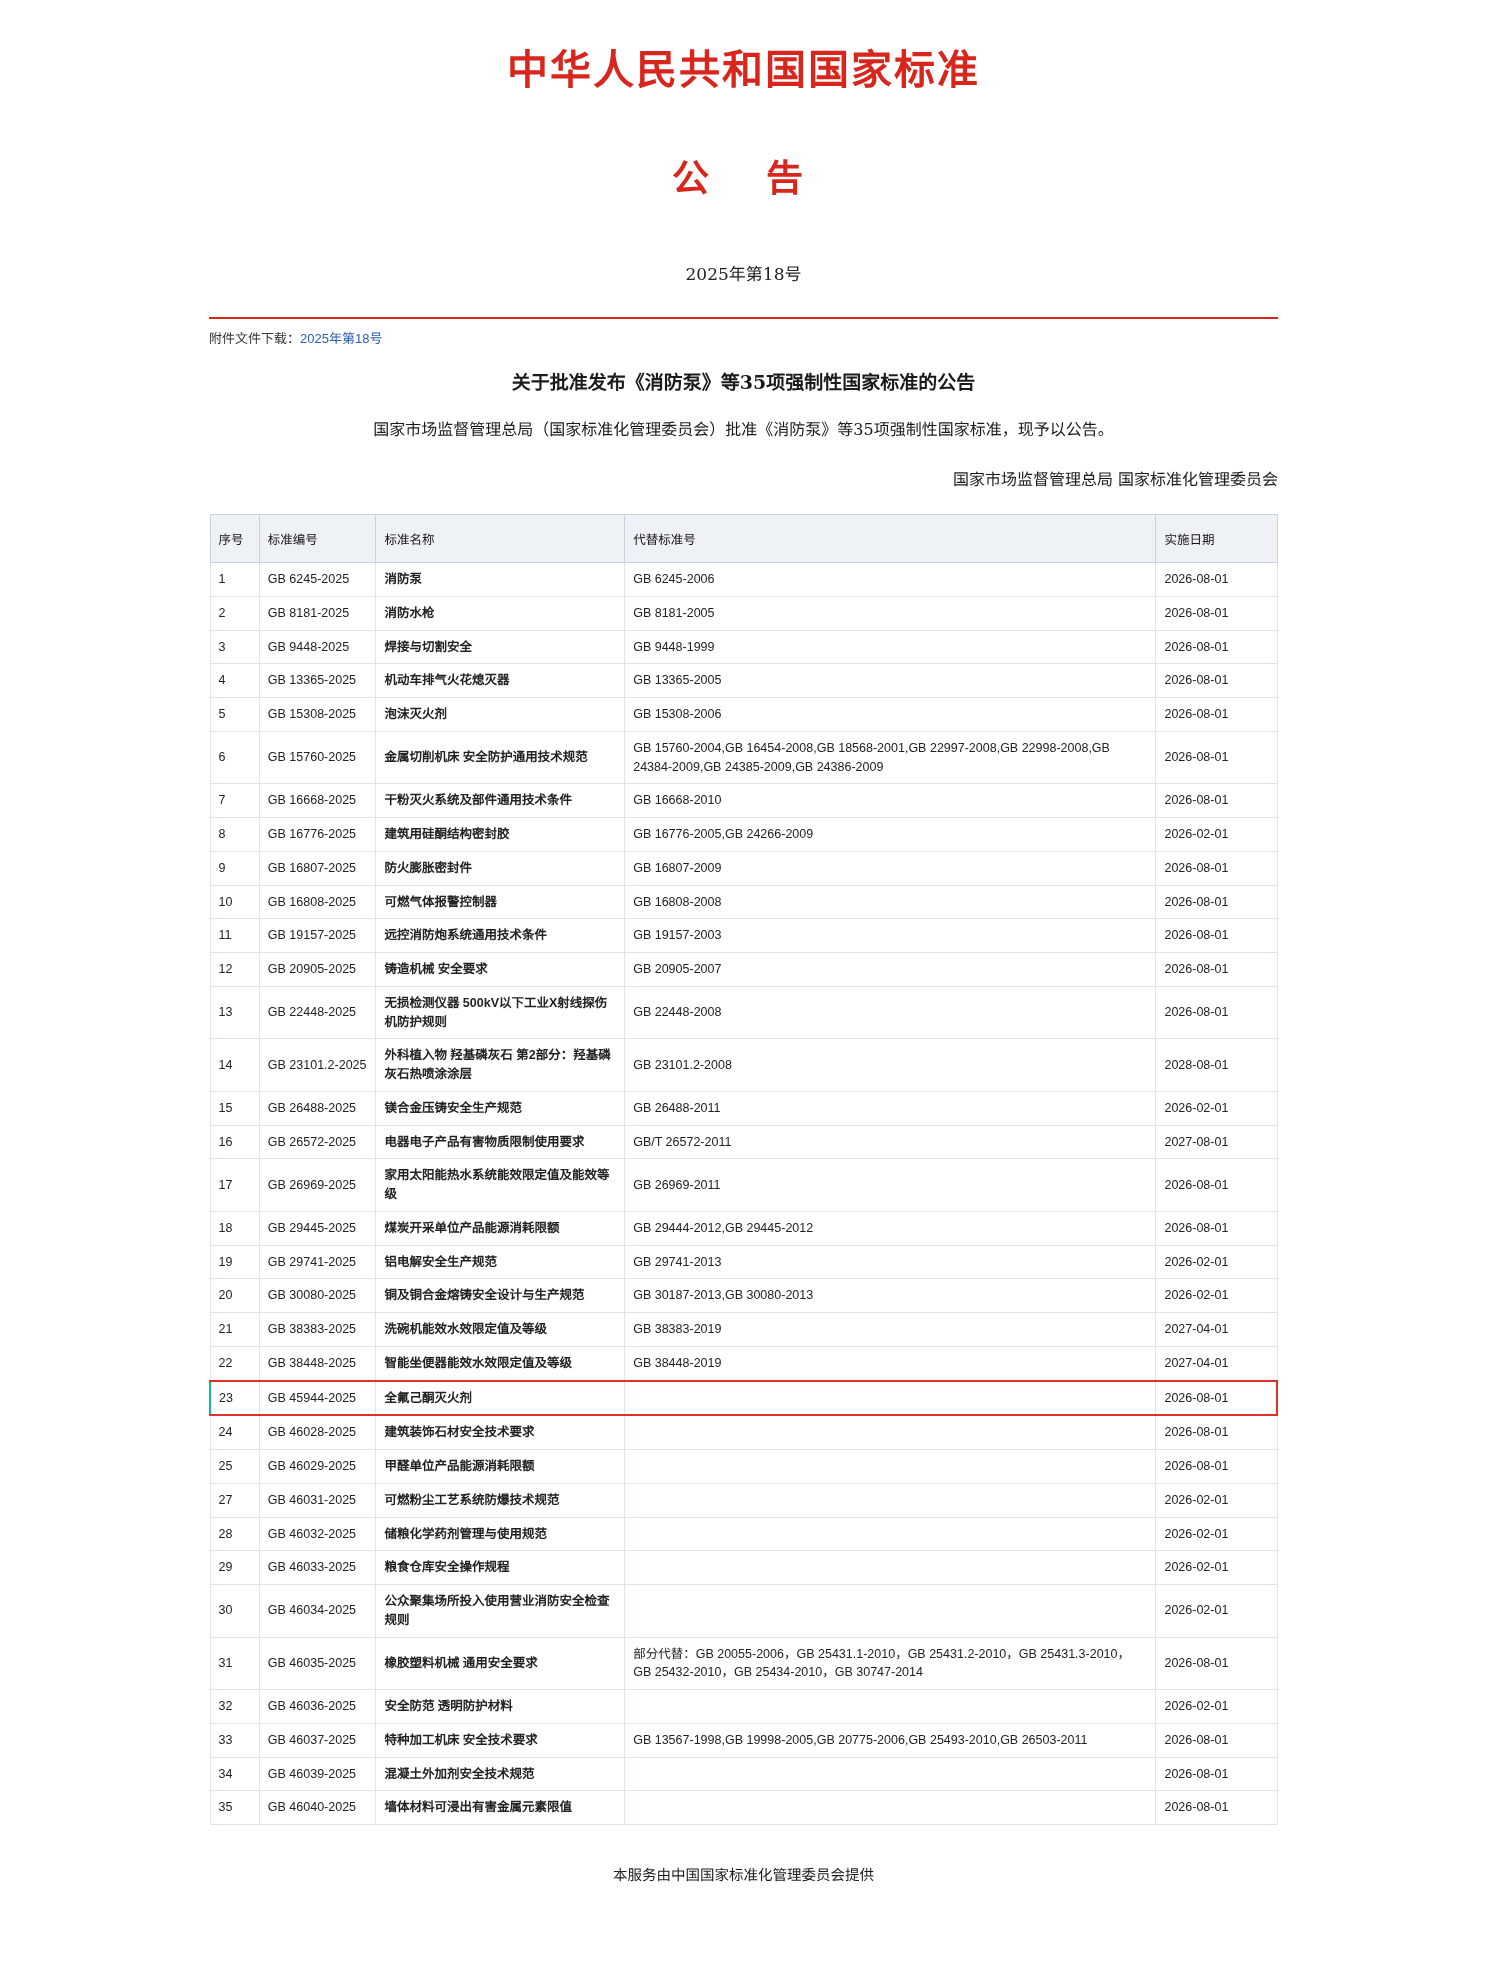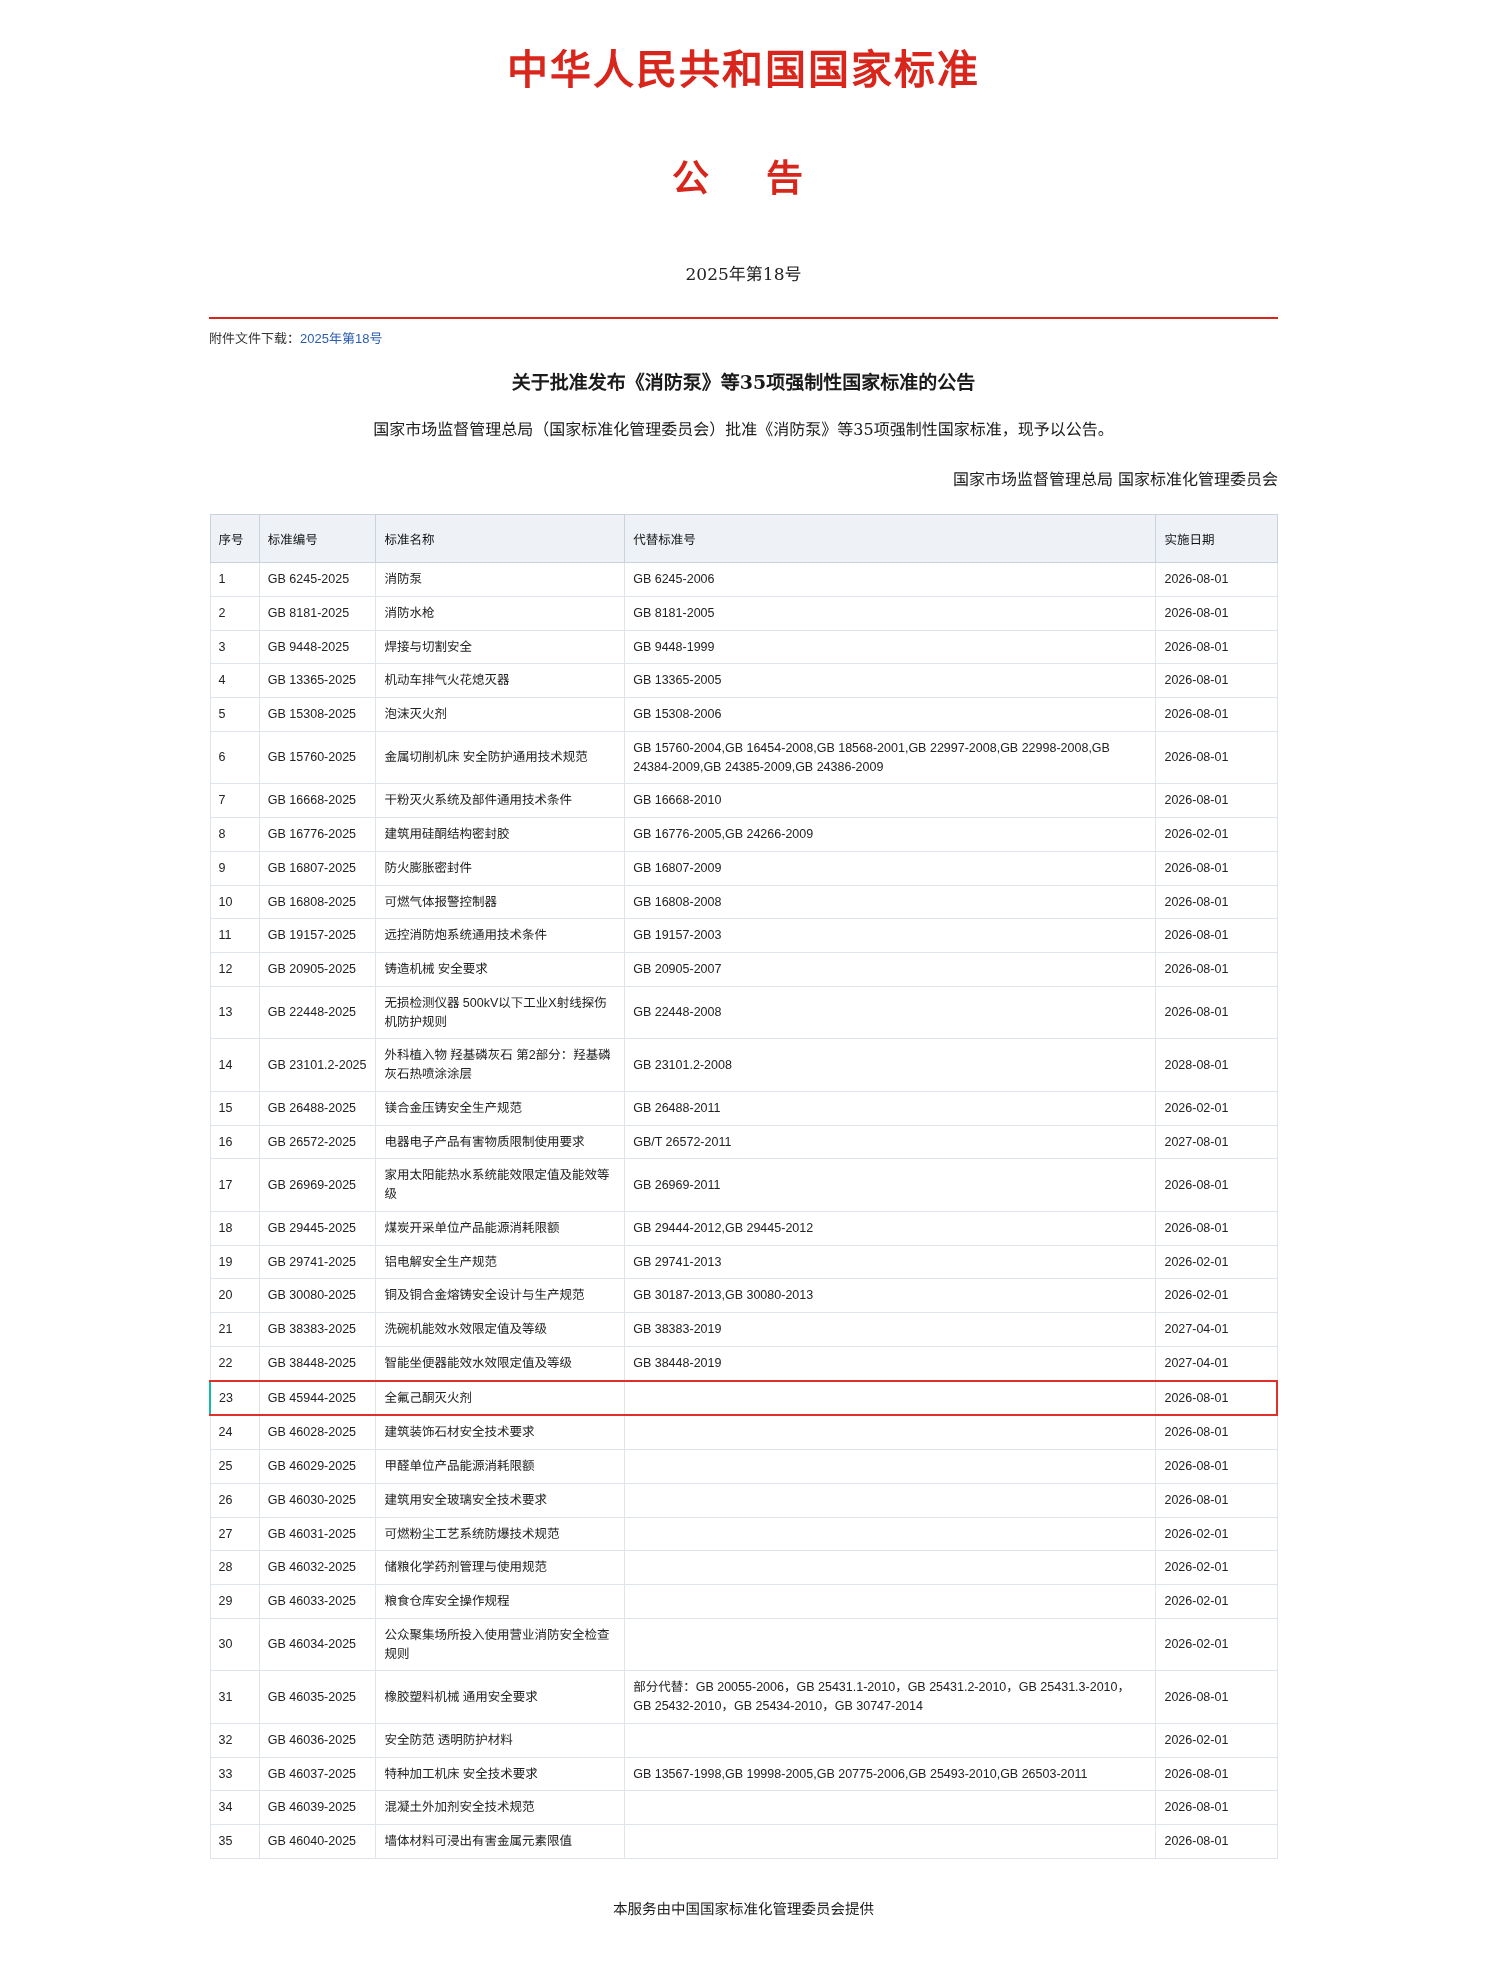--- a/index.html
+++ b/index.html
@@ -118,21 +118,21 @@
     vertical-align: middle;
     color: #222;
     line-height: 1.5;
   }
   col.c-idx { width: 44px; }
   col.c-code { width: 104px; }
   col.c-name { width: 222px; }
   col.c-repl { width: 474px; }
   col.c-date { width: 108px; }
   td.idx, th.idx { text-align: left; }
-  td.name { color: #2a5db0; }
+  td.name { color: #2a5db0; font-weight: bold; }
   tr.highlight td {
     border-top: 2px solid #e03029;
     border-bottom: 2px solid #e03029;
   }
   tr.highlight td:first-child { border-left: 2px solid #14b8a6; }
   tr.highlight td:last-child { border-right: 2px solid #e03029; }
   .footer {
     width: 1069px;
     margin: 38px auto 0 auto;
     text-align: center;
@@ -348,27 +348,20 @@
           <td class="date">2026-08-01</td>
         </tr>
         <tr>
           <td class="idx">25</td>
           <td class="code">GB 46029-2025</td>
           <td class="name">甲醛单位产品能源消耗限额</td>
           <td class="repl"></td>
           <td class="date">2026-08-01</td>
         </tr>
         <tr>
-          <td class="idx">26</td>
-          <td class="code">GB 46030-2025</td>
-          <td class="name">建筑用安全玻璃安全技术要求</td>
-          <td class="repl"></td>
-          <td class="date">2026-08-01</td>
-        </tr>
-        <tr>
           <td class="idx">27</td>
           <td class="code">GB 46031-2025</td>
           <td class="name">可燃粉尘工艺系统防爆技术规范</td>
           <td class="repl"></td>
           <td class="date">2026-02-01</td>
         </tr>
         <tr>
           <td class="idx">28</td>
           <td class="code">GB 46032-2025</td>
           <td class="name">储粮化学药剂管理与使用规范</td>

